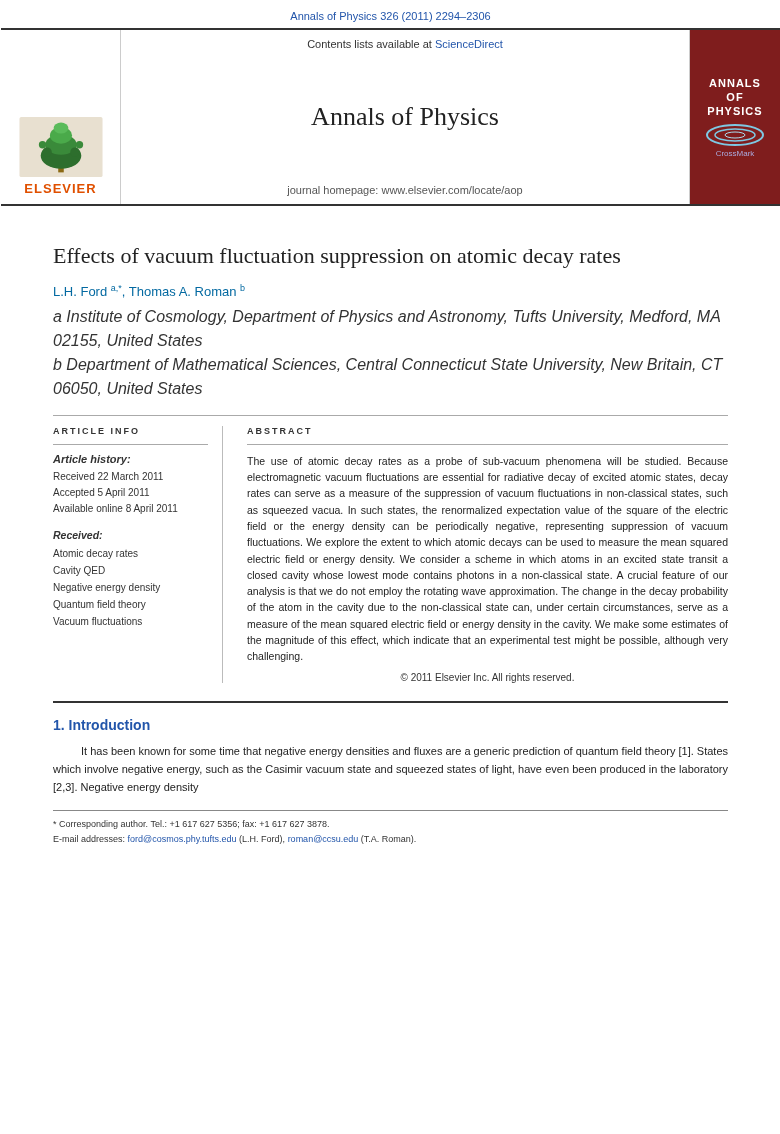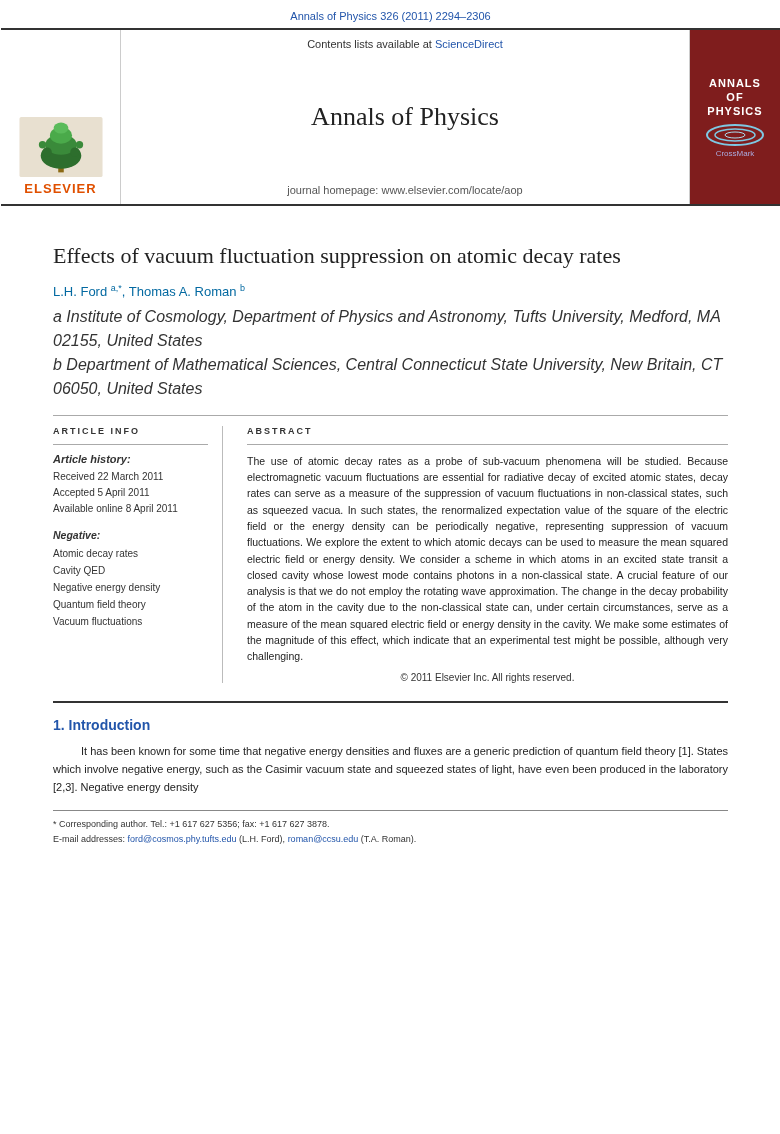--- a/index.html
+++ b/index.html
@@ -331,21 +331,21 @@
 
       <div class="left-col">
         <div class="section-heading">ARTICLE INFO</div>
         <hr class="divider" style="margin-top:0; margin-bottom:8px;">
 
         <div class="article-history-label">Article history:</div>
         <div class="article-history-item">Received 22 March 2011</div>
         <div class="article-history-item">Accepted 5 April 2011</div>
         <div class="article-history-item">Available online 8 April 2011</div>
 
-        <div class="keywords-label">Negative:</div>
+        <div class="keywords-label">Received:</div>
         <div class="keyword-item">Atomic decay rates</div>
         <div class="keyword-item">Cavity QED</div>
         <div class="keyword-item">Negative energy density</div>
         <div class="keyword-item">Quantum field theory</div>
         <div class="keyword-item">Vacuum fluctuations</div>
       </div>
 
       <div class="right-col">
         <div class="section-heading">ABSTRACT</div>
         <hr class="divider" style="margin-top:0; margin-bottom:8px;">

